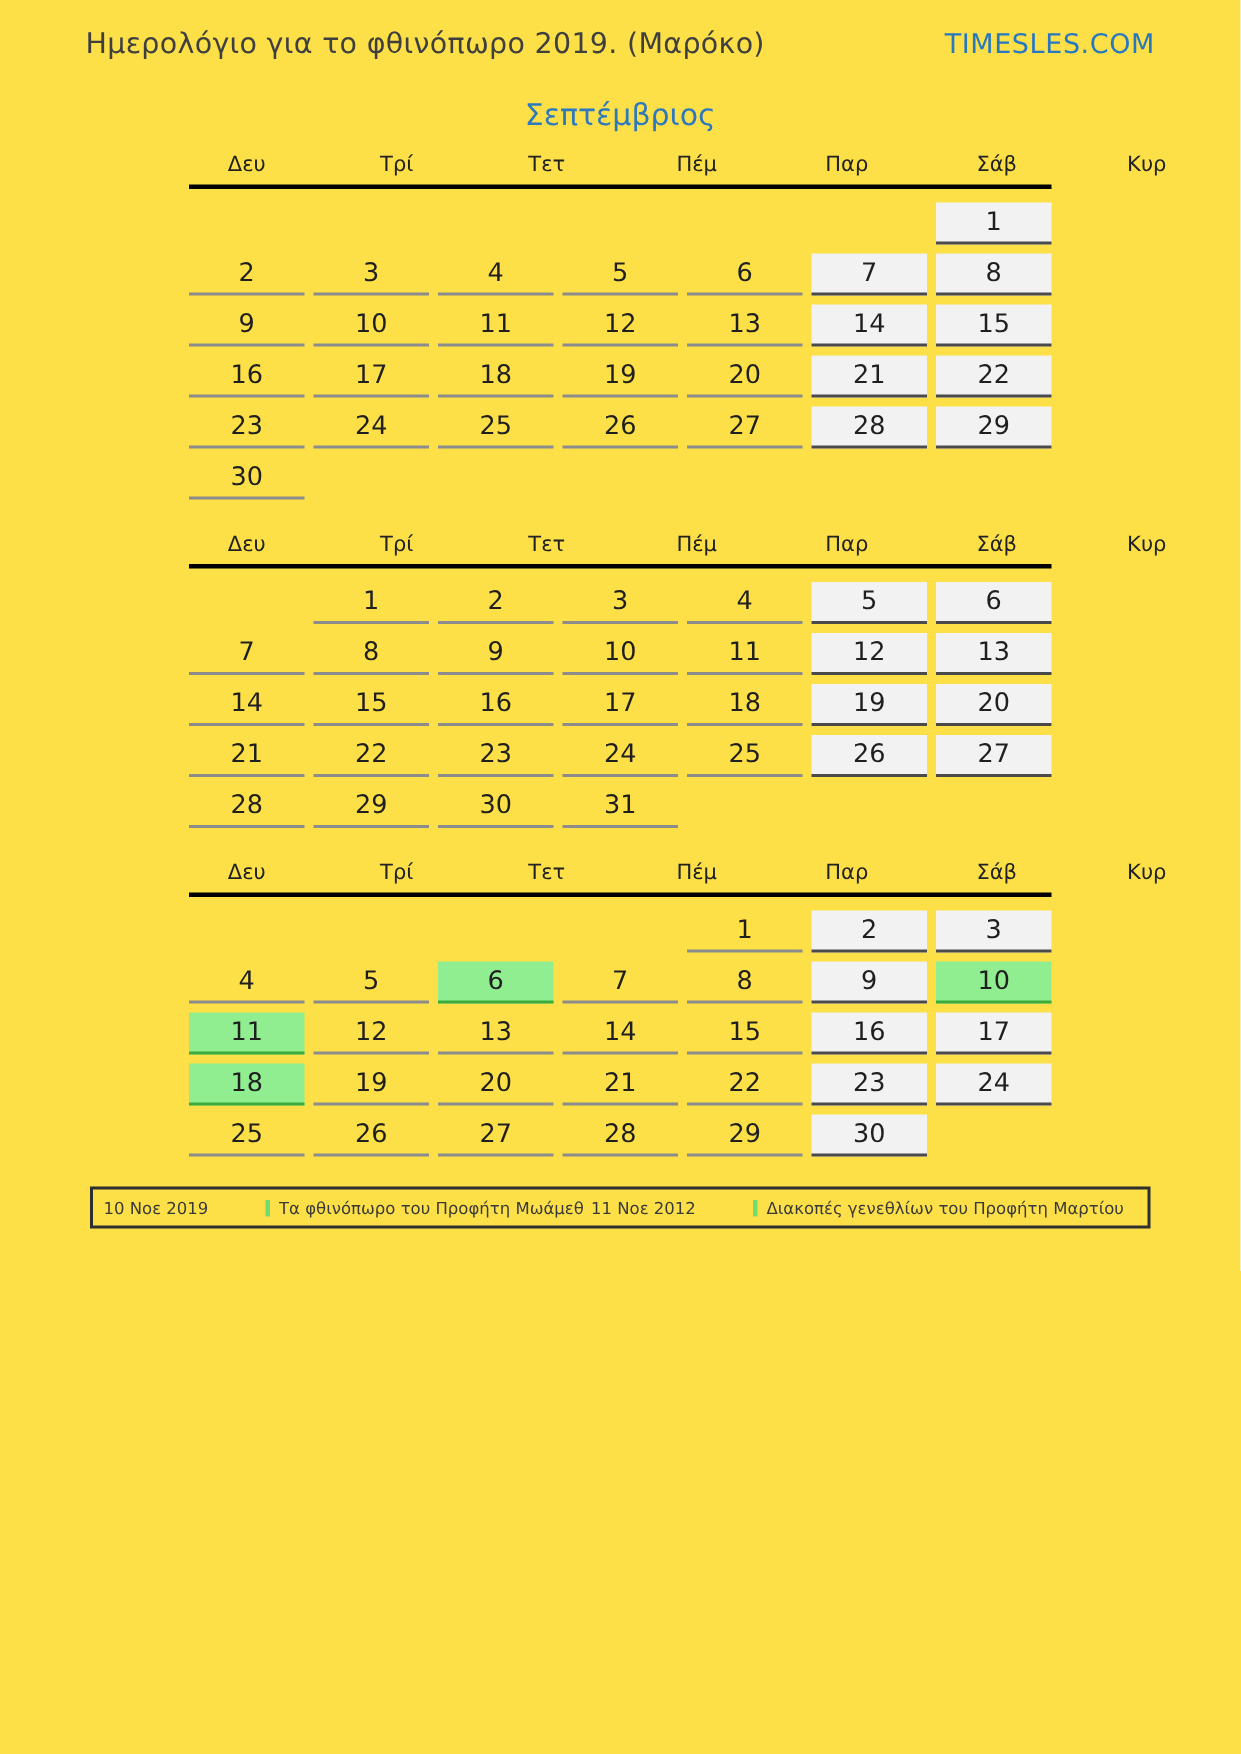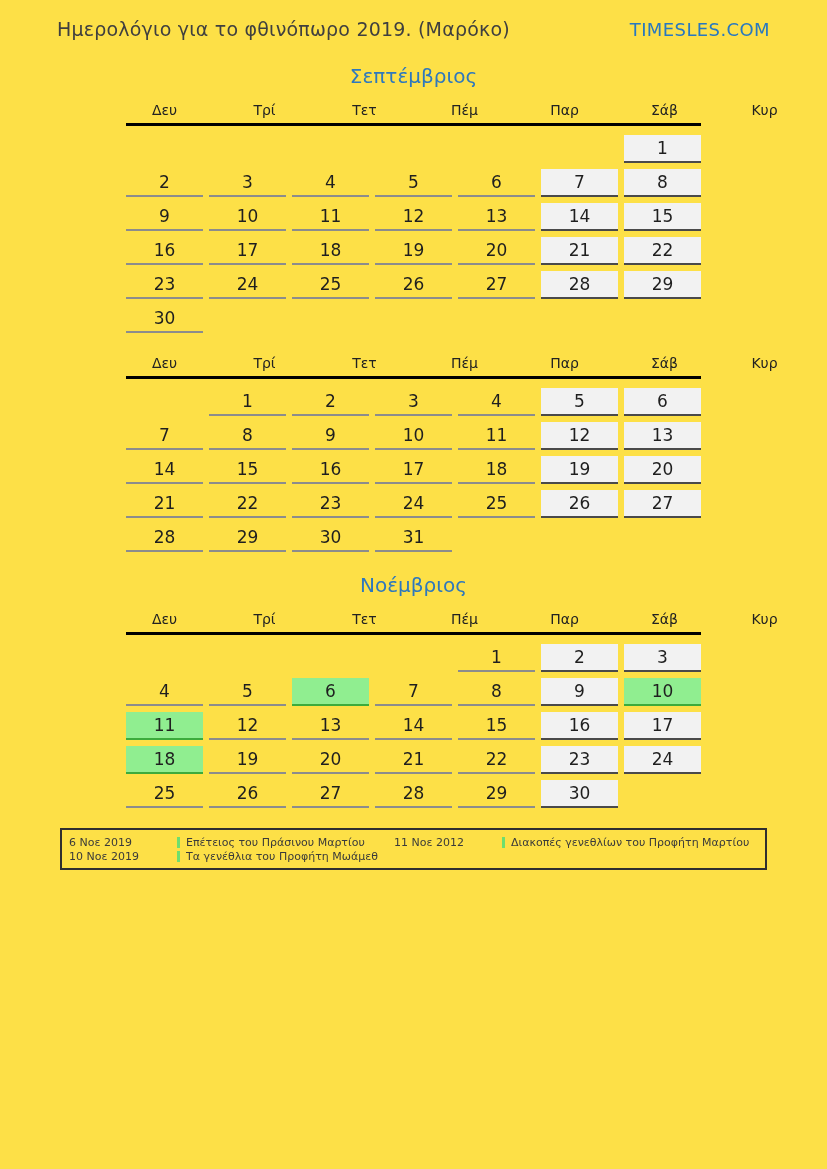--- a/index.html
+++ b/index.html
@@ -223,21 +223,20 @@
           <div class="cell day">29</div>
           <div class="cell day">30</div>
           <div class="cell day">31</div>
           <div class="cell empty"></div>
           <div class="cell empty"></div>
           <div class="cell empty"></div>
         </div>
     </section>
 
     <section class="month">
-      <h2 class="month-title">Νοέμβριος</h2>
       <div class="weekdays">
           <div class="wd">Δευ</div>
           <div class="wd">Τρί</div>
           <div class="wd">Τετ</div>
           <div class="wd">Πέμ</div>
           <div class="wd">Παρ</div>
           <div class="wd">Σάβ</div>
           <div class="wd">Κυρ</div>
         </div>
       <div class="grid">
@@ -276,28 +275,23 @@
           <div class="cell day">29</div>
           <div class="cell day weekend">30</div>
           <div class="cell empty"></div>
         </div>
     </section>
   </main>
 
   <footer class="legend">
       <div class="legend-col first">
         <div class="legend-item">
-          <span class="ldate">6 Νοε 2019</span>
-          <span class="lbar"></span>
-          <span class="ltext">Επέτειος του Πράσινου Μαρτίου</span>
-        </div>
-        <div class="legend-item">
           <span class="ldate">10 Νοε 2019</span>
           <span class="lbar"></span>
-          <span class="ltext">Τα γενέθλια του Προφήτη Μωάμεθ</span>
+          <span class="ltext">Τα φθινόπωρο του Προφήτη Μωάμεθ</span>
         </div>
       </div>
       <div class="legend-col">
         <div class="legend-item">
           <span class="ldate">11 Νοε 2012</span>
           <span class="lbar"></span>
           <span class="ltext">Διακοπές γενεθλίων του Προφήτη Μαρτίου</span>
         </div>
       </div>
     </footer>

